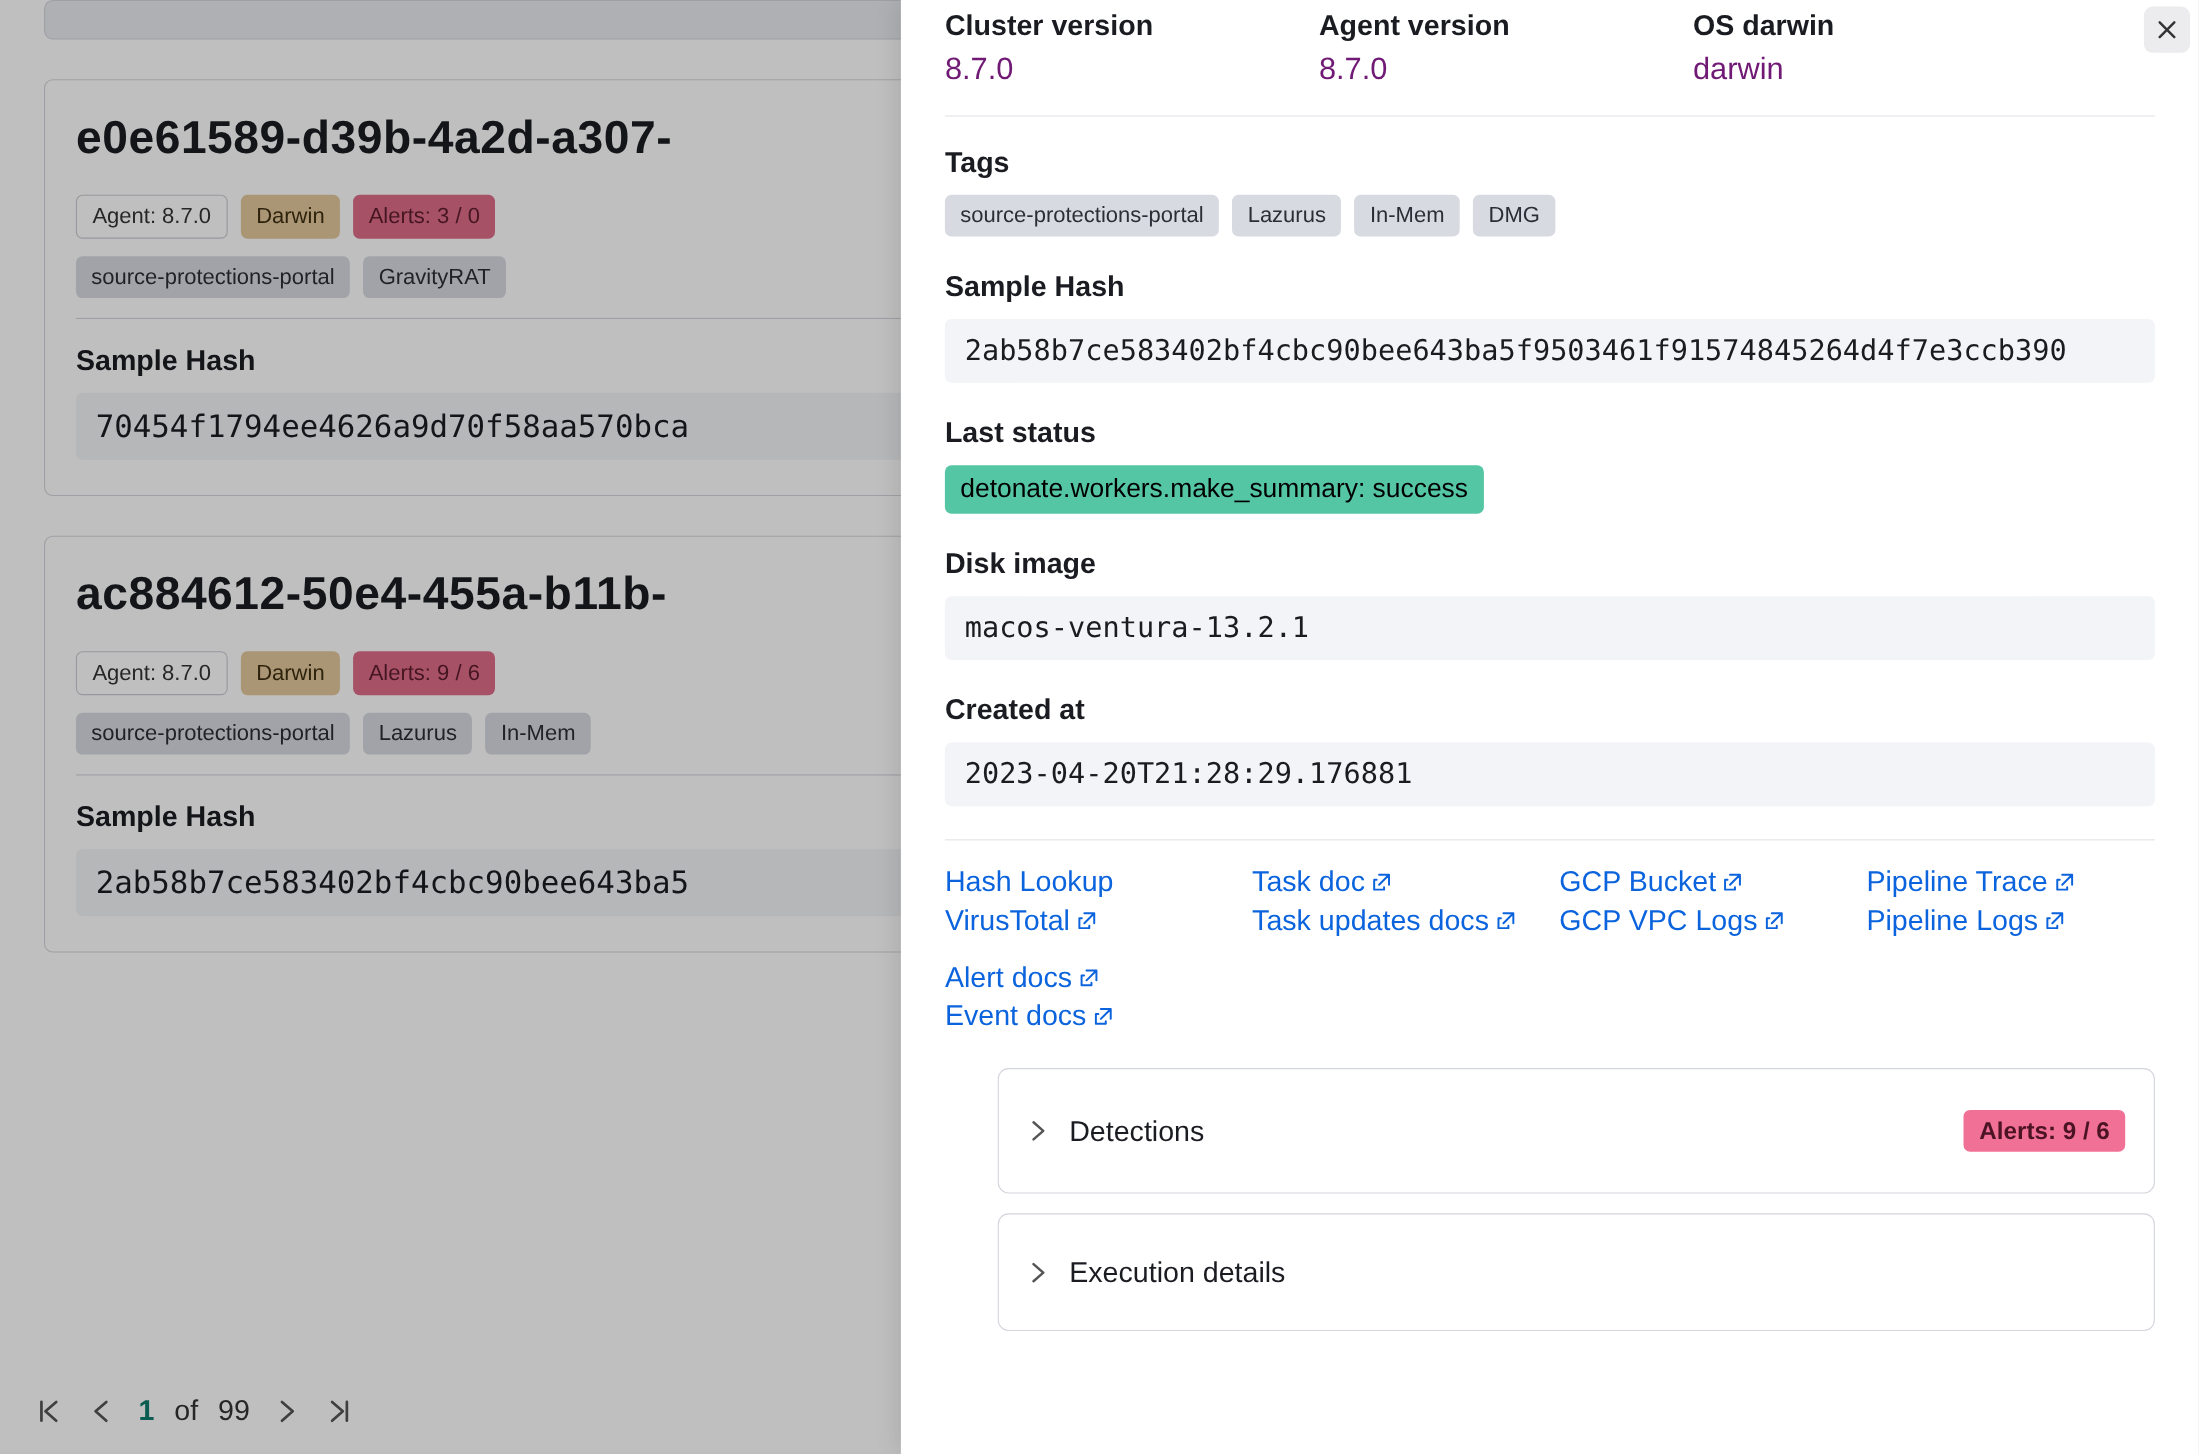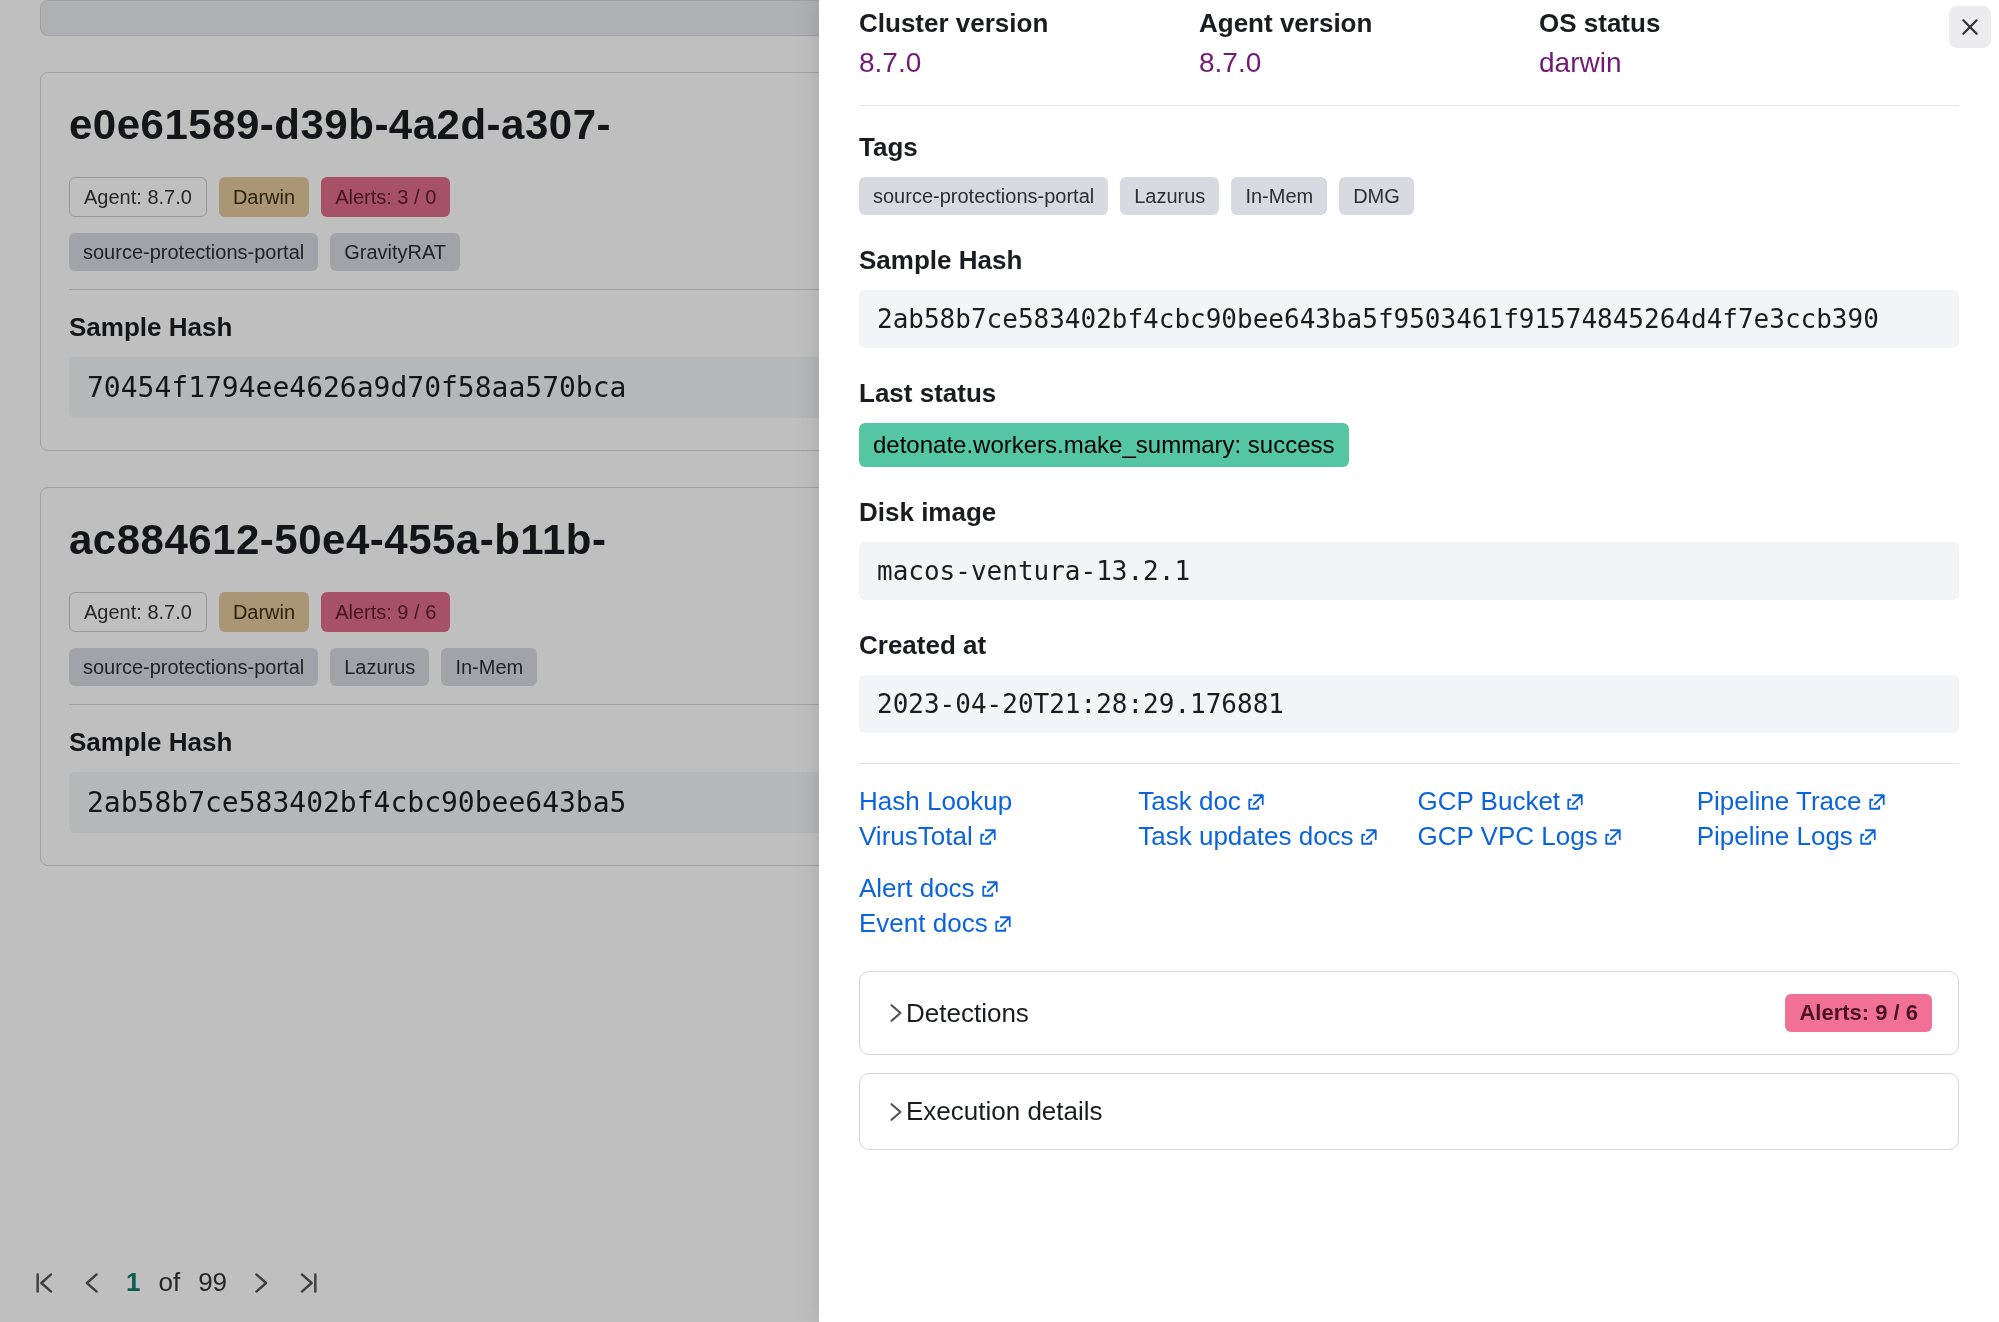--- a/index.html
+++ b/index.html
@@ -192,26 +192,28 @@
     height: 18px;
     margin-left: 6px;
     vertical-align: -1px;
   }
   .ext-icon svg { display:block; }
 
   
   .accordion {
     border: 1px solid #d3d6dc;
     border-radius: 10px;
-    padding: 22px 26px;
+    padding: 37px 26px;
     margin-bottom: 18px;
     display: flex;
     align-items: center;
+    gap: 18px;
     font-size: 26px;
     cursor: pointer;
+    margin-left: 48px;
   }
   .accordion .spacer { flex: 1; }
   .chev { width: 20px; height: 20px; }
   .alert-pill {
     background: #f17196;
     color: #4b1324;
     font-weight: 600;
     padding: 6px 14px;
     border-radius: 6px;
     font-size: 22px;
@@ -321,21 +323,21 @@
   <div class="kv-row">
     <div class="kv-item">
       <div class="kv-label">Cluster version</div>
       <div class="kv-value">8.7.0</div>
     </div>
     <div class="kv-item">
       <div class="kv-label">Agent version</div>
       <div class="kv-value">8.7.0</div>
     </div>
     <div class="kv-item">
-      <div class="kv-label">OS status</div>
+      <div class="kv-label">OS darwin</div>
       <div class="kv-value">darwin</div>
     </div>
   </div>
 
   <hr class="panel-hr">
 
   <div class="panel-sub">Tags</div>
   <div class="tag-row">
     <span class="badge badge-gray">source-protections-portal</span>
     <span class="badge badge-gray">Lazurus</span>

